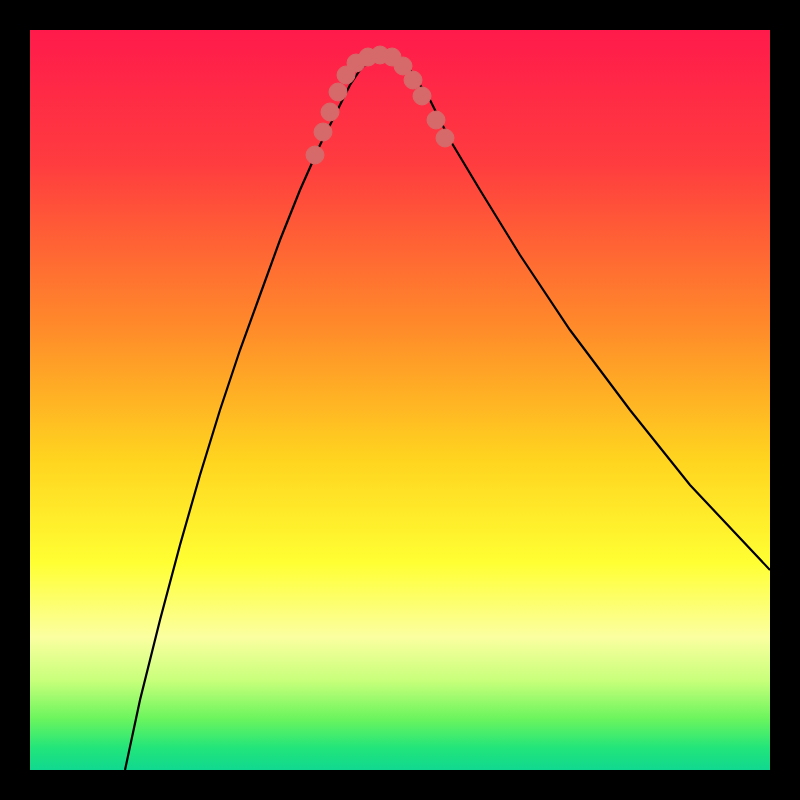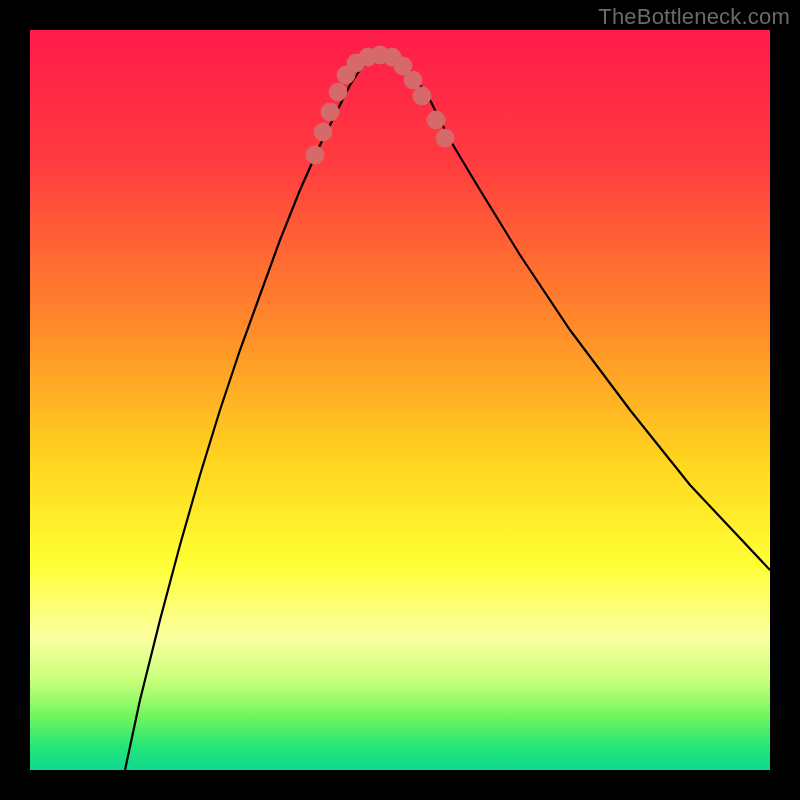--- a/index.html
+++ b/index.html
@@ -33,21 +33,20 @@
     left: 30px;
     top: 30px;
     width: 740px;
     height: 740px;
   }
 </style>
 </head>
 <body>
 
 <div class="frame">
-  <div class="watermark">TheBottleneck.com</div>
 
   <svg class="plot" width="740" height="740" viewBox="0 0 740 740" preserveAspectRatio="none">
     <defs>
       <linearGradient id="bg-grad" x1="0" y1="0" x2="0" y2="1">
           <stop offset="0%" stop-color="#ff1a4b"></stop>
           <stop offset="18%" stop-color="#ff3c3f"></stop>
           <stop offset="40%" stop-color="#ff8a2a"></stop>
           <stop offset="57.99999999999999%" stop-color="#ffd41f"></stop>
           <stop offset="72%" stop-color="#ffff33"></stop>
           <stop offset="82%" stop-color="#fbffa0"></stop>

